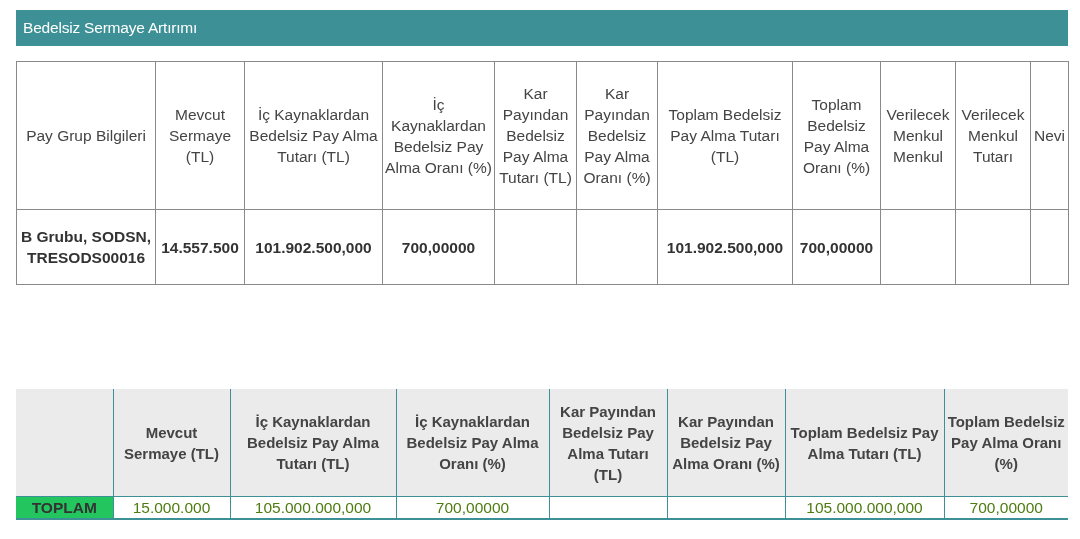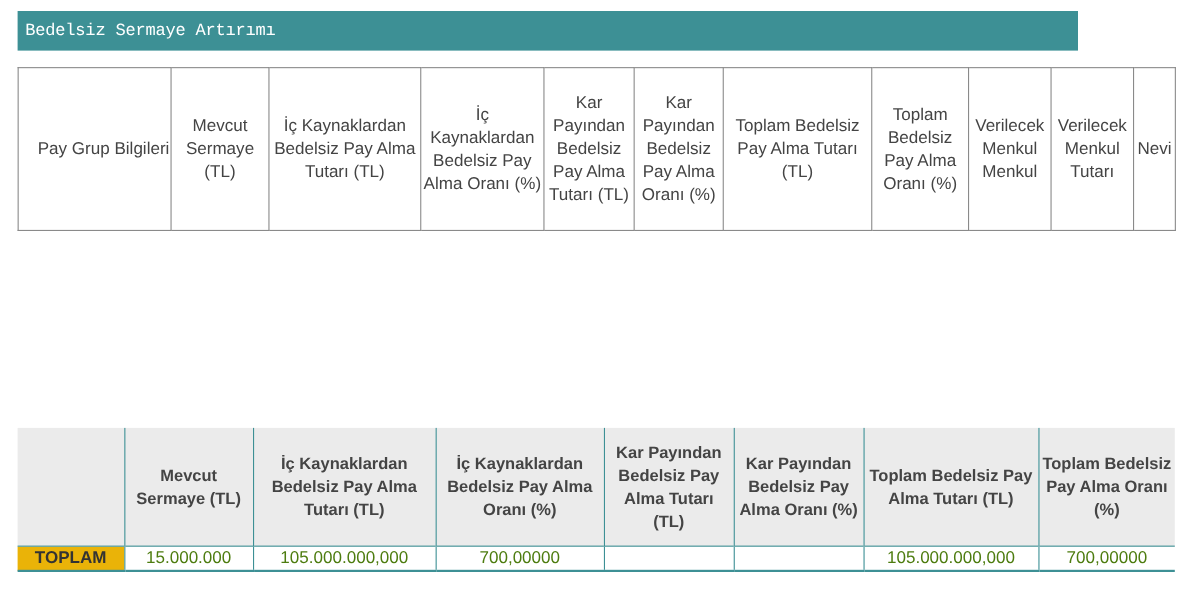--- a/index.html
+++ b/index.html
@@ -1,38 +1,38 @@
 <!DOCTYPE html>
 <html><head>
 <meta charset="utf-8">
 <style>
   html, body { margin: 0; padding: 0; background: #ffffff; }
   body { width: 1080px; height: 539px; position: relative; overflow: hidden;
          font-family: "Liberation Sans", sans-serif; color: #444; }
-  .section-header { position: absolute; left: 16px; top: 10px; width: 964px; height: 36px;
+  .section-header { position: absolute; left: 16px; top: 10px; width: 1052px; height: 36px;
          background: #3d9095; color: #ffffff; font-size: 15.5px; line-height: 36px;
-         padding-left: 7px; box-sizing: border-box; letter-spacing: -0.2px; font-family: Liberation Mono, monospace; }
+         padding-left: 7px; box-sizing: border-box; letter-spacing: -0.2px; }
   table { border-collapse: collapse; position: absolute; table-layout: fixed; }
   #t1 { left: 16px; top: 61px; width: 1052px; }
   #t1 td, #t1 th { border: 1px solid #8a8a8a; font-size: 15.5px; font-weight: normal;
          line-height: 21px; color: #444; padding: 0 1px; text-align: center; vertical-align: middle; }
   #t1 thead th { height: 147px; }
   #t1 tbody tr.row-a td { height: 75px; }
   #t1 tbody tr.row-b td { height: 74px; }
-  #t1 td.left, #t1 th.left { text-align: right; }
+  #t1 td.left, #t1 th.left { text-align: center; }
   #t1 tr.bold td { font-weight: bold; color: #333; }
   #t2 { left: 16px; top: 389px; width: 1052px; }
   #t2 th { background: #ebebeb; border-left: 1px solid #3d9095; border-right: 1px solid #3d9095;
           font-size: 15px; font-weight: bold; color: #444; line-height: 21px; height: 107px;
           text-align: center; vertical-align: middle; padding: 0 2px; }
   #t2 th:first-child { border-left: none; }
   #t2 th:last-child { border-right: none; }
   #t2 td { border: 1px solid #3d9095; font-size: 15.5px; color: #4d7c0f; text-align: center;
           height: 21px; line-height: 21px; padding: 0; }
-  #t2 td:first-child { border-left: none; background: #eab308; font-weight: bold; color: #333; }
+  #t2 td:first-child { border-left: none; background: #22c55e; font-weight: bold; color: #333; }
   #t2 td:last-child { border-right: none; }
   #t2 tbody tr td { border-bottom: 2px solid #3d9095; }
 </style>
 </head>
 <body>
 
 <div class="section-header">
   <span>Bedelsiz Sermaye Artırımı</span>
 </div>
 
@@ -59,20 +59,33 @@
       <th>Kar Payından Bedelsiz Pay Alma Tutarı (TL)</th>
       <th>Kar Payından Bedelsiz Pay Alma Oranı (%)</th>
       <th>Toplam Bedelsiz Pay Alma Tutarı (TL)</th>
       <th>Toplam Bedelsiz Pay Alma Oranı (%)</th>
       <th>Verilecek Menkul Menkul</th>
       <th>Verilecek Menkul Tutarı</th>
       <th>Nevi</th>
     </tr>
   </thead>
   <tbody>
+    <tr class="row-b bold">
+      <td class="left">B Grubu, SODSN, TRESODS00016</td>
+      <td>14.557.500</td>
+      <td>101.902.500,000</td>
+      <td>700,00000</td>
+      <td></td>
+      <td></td>
+      <td>101.902.500,000</td>
+      <td>700,00000</td>
+      <td></td>
+      <td></td>
+      <td></td>
+    </tr>
   </tbody>
 </table>
 
 <table id="t2">
   <colgroup>
     <col style="width:97px">
       <col style="width:117px">
       <col style="width:166px">
       <col style="width:153px">
     <col style="width:118px">

